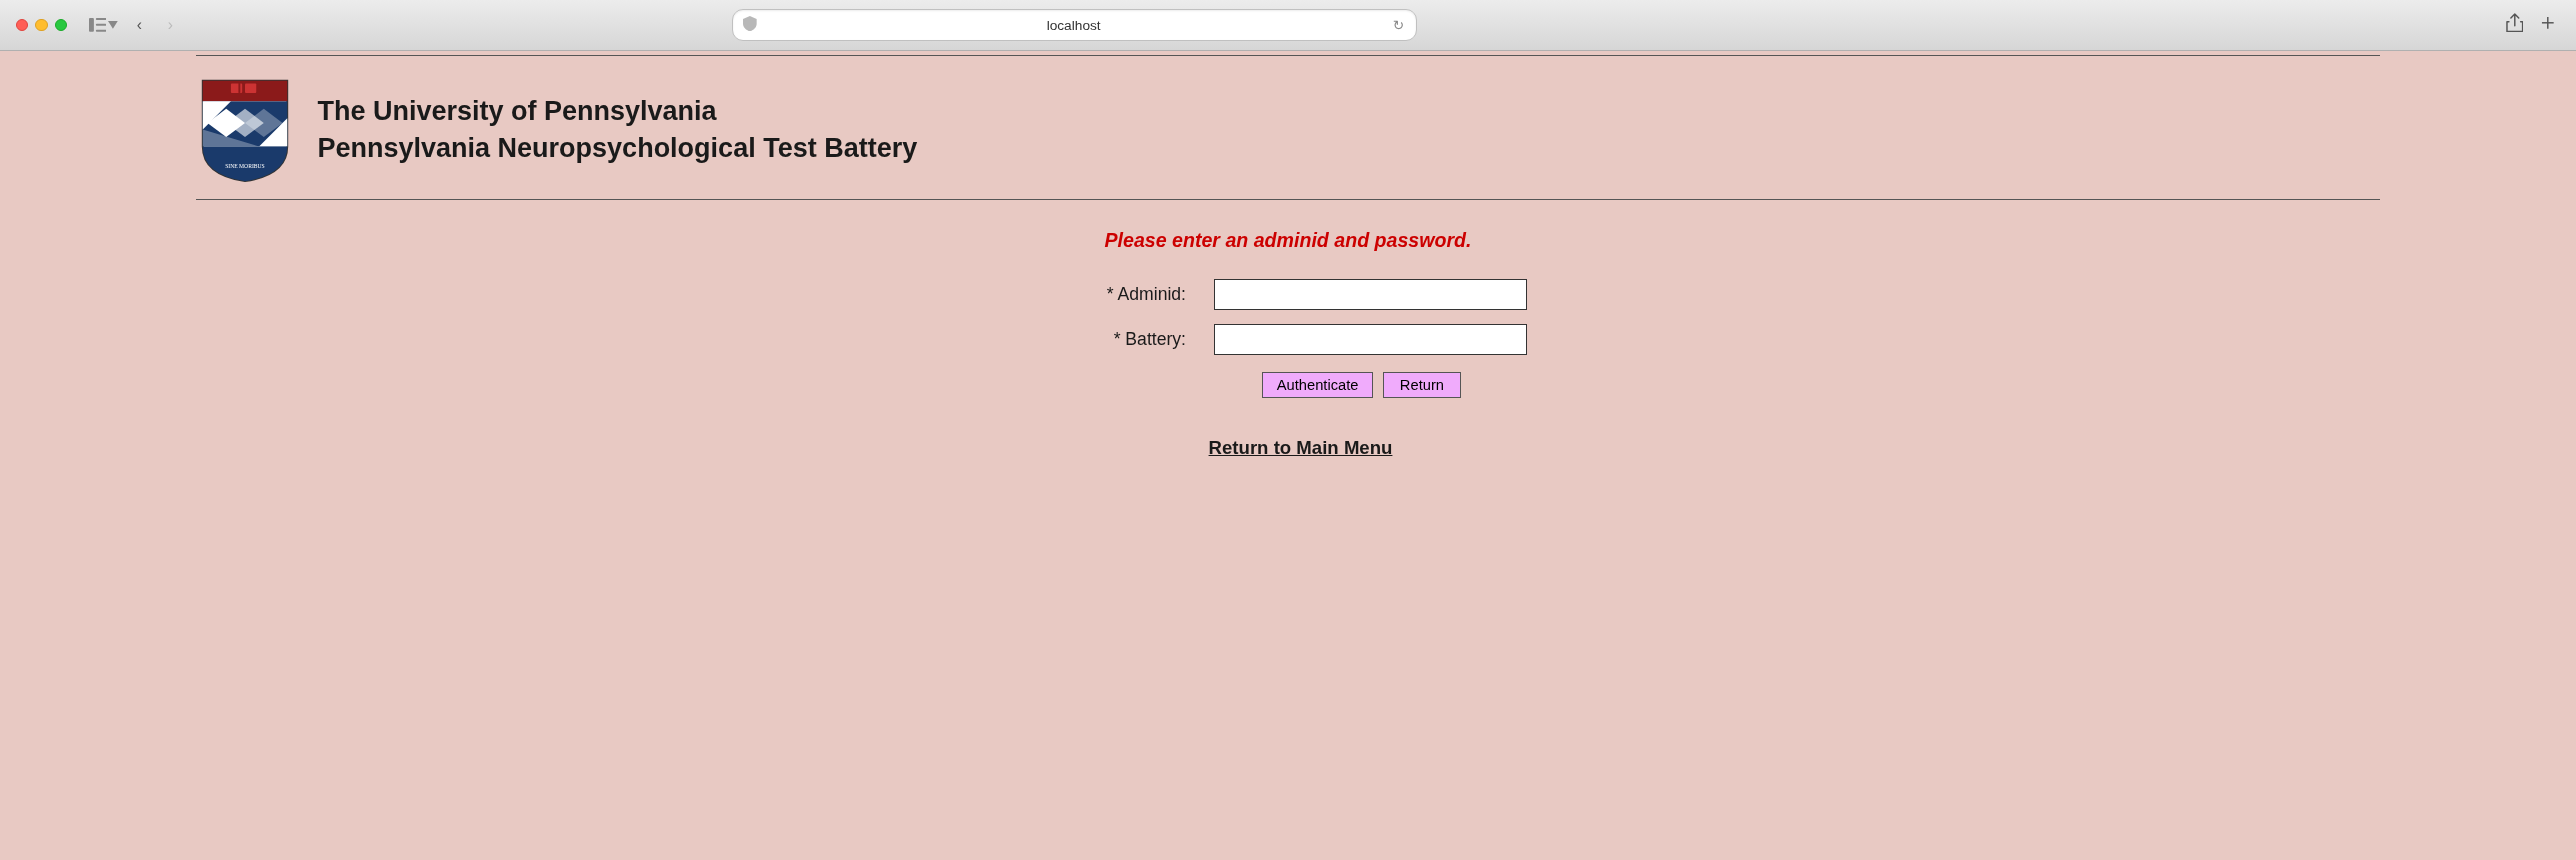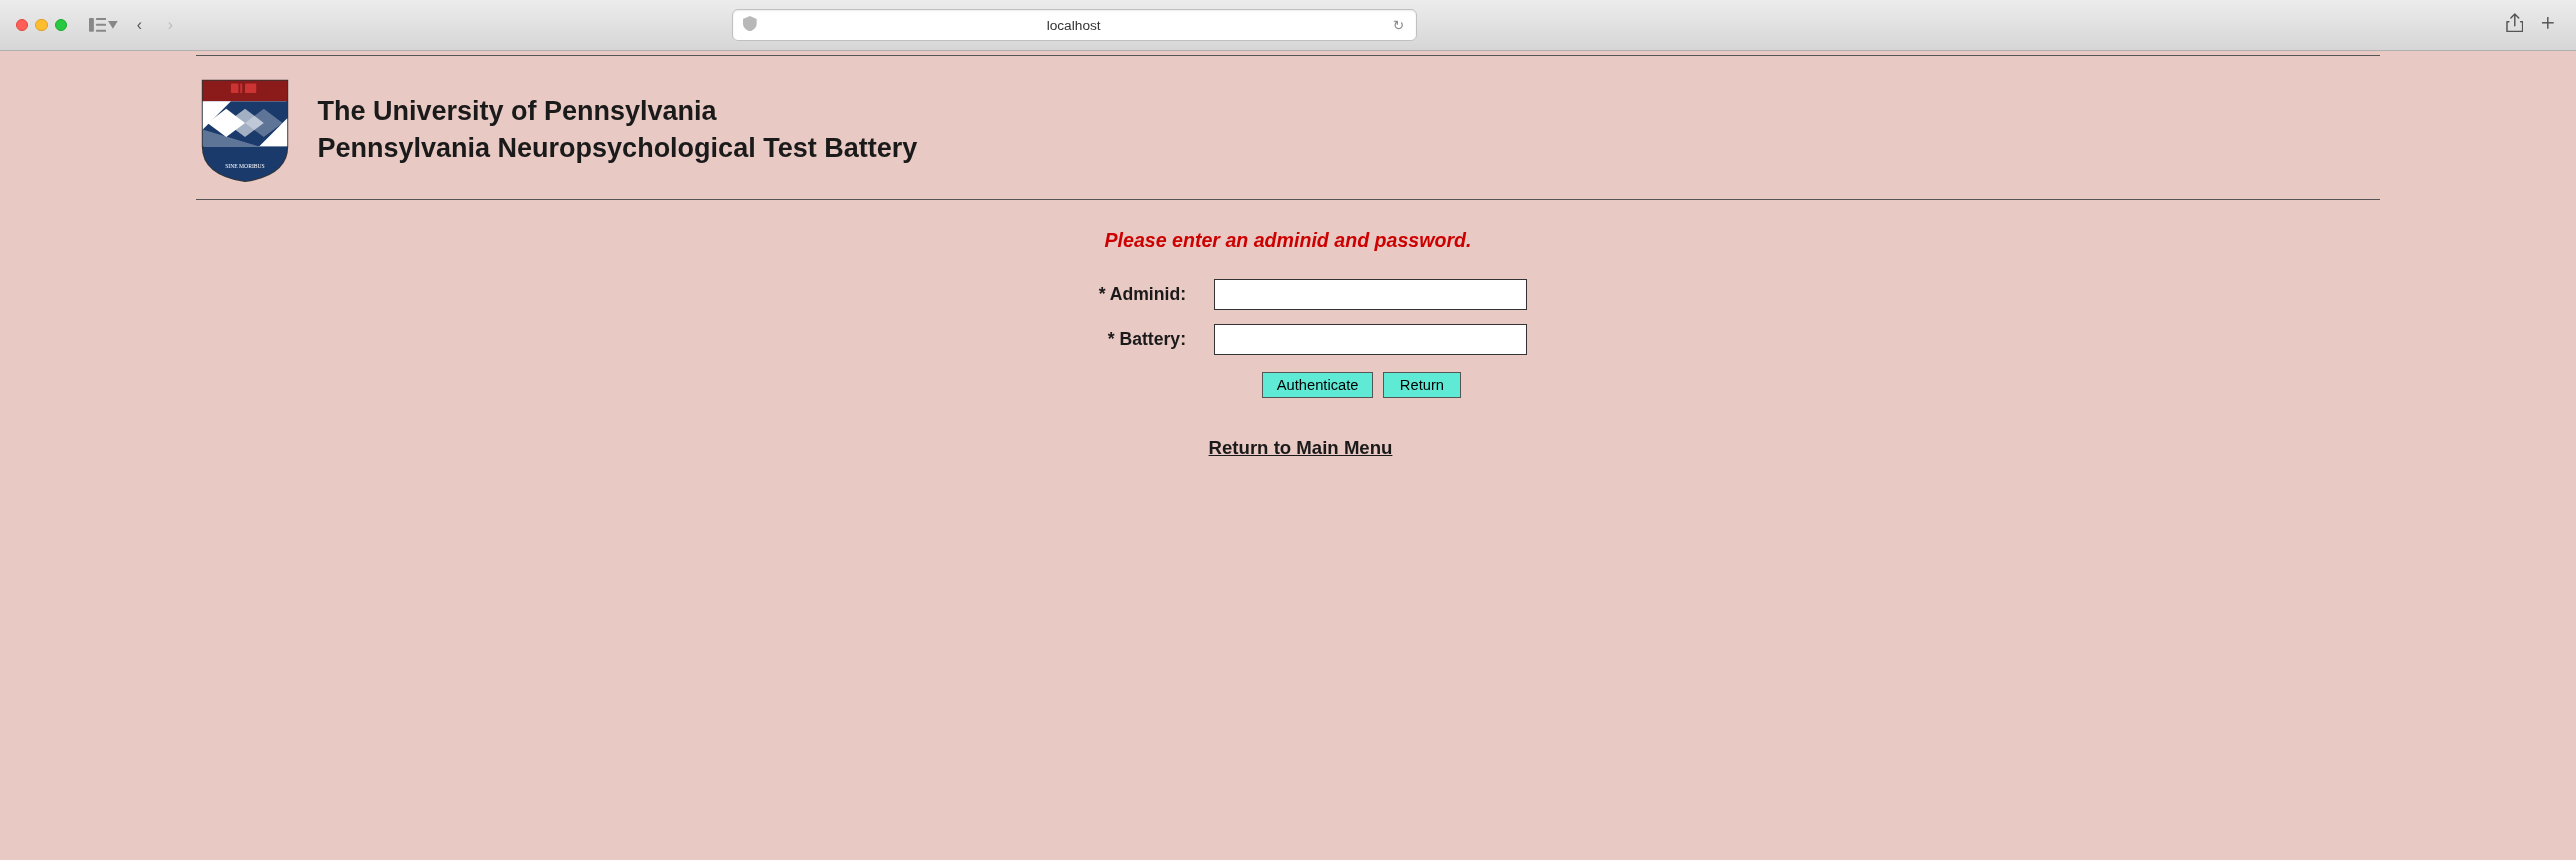--- a/index.html
+++ b/index.html
@@ -80,21 +80,21 @@
       display: flex;
       align-items: center;
     }
 
     .address-bar {
       width: 100%;
       display: flex;
       align-items: center;
       background: white;
       border: 1px solid #c0c0c0;
-      border-radius: 6px;
+      border-radius: 11px;
       padding: 4.9px 9.8px;
       gap: 7.8px;
       box-shadow: inset 0 1px 2px rgba(0,0,0,0.08);
     }
 
     .shield-icon {
       color: #888;
       font-size: 13.7px;
     }
 
@@ -193,21 +193,21 @@
     }
 
     .form-row {
       display: flex;
       align-items: center;
       margin-bottom: 13.7px;
     }
 
     .form-label {
       font-size: 17.6px;
-      font-weight: bold;
+      font-weight: normal;
       color: #1a1a1a;
       text-align: right;
       min-width: 137px;
       margin-right: 28px;
     }
 
     .form-input {
       width: 313px;
       height: 31px;
       border: 1.5px solid #333;
@@ -224,21 +224,21 @@
       margin-left: 0;
       justify-content: flex-start;
       padding-left: 147px;
     }
 
     .btn {
       padding: 3.9px 13.7px;
       font-size: 14.7px;
       font-weight: normal;
       border: 1.5px solid #555;
-      background: #5eead4;
+      background: #f0abfc;
       cursor: pointer;
       font-family: Arial, Helvetica, sans-serif;
       min-width: 78px;
     }
 
     .return-link {
       margin-top: 39px;
       font-size: 18.6px;
       font-weight: bold;
       color: #1a1a1a;

